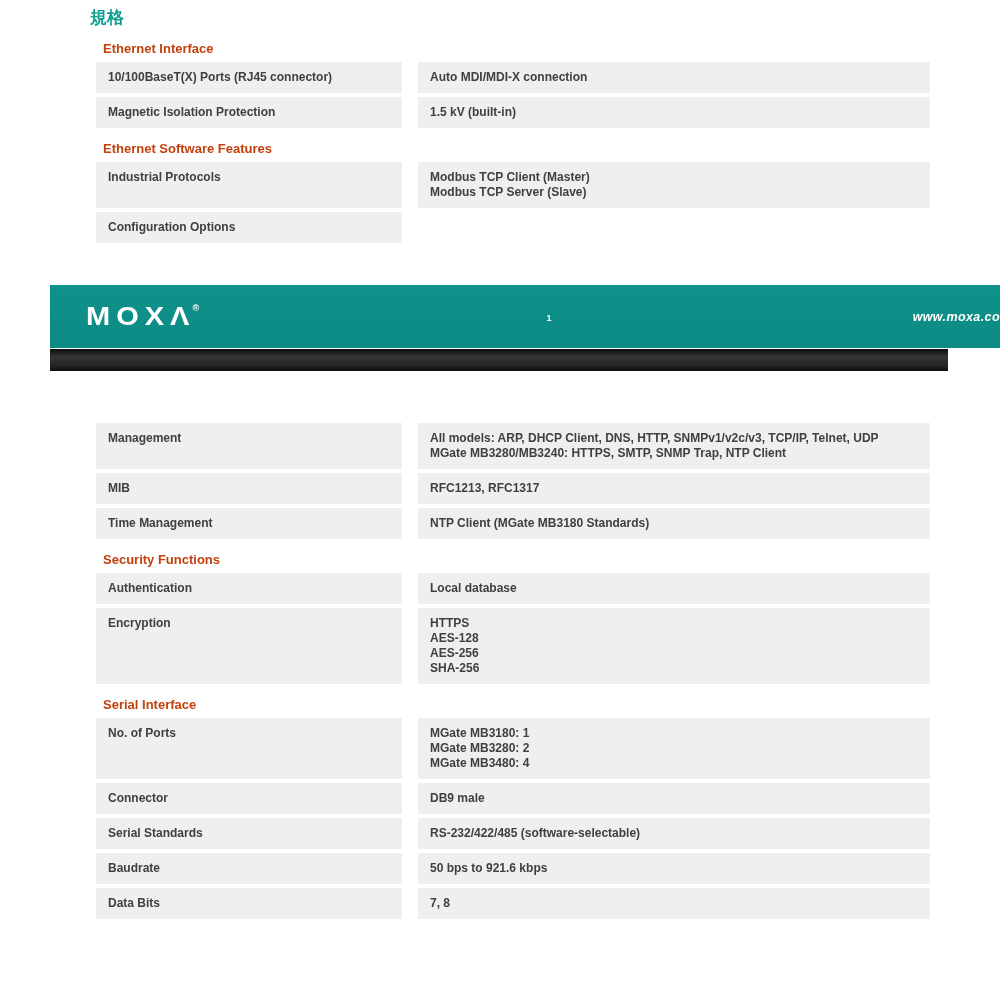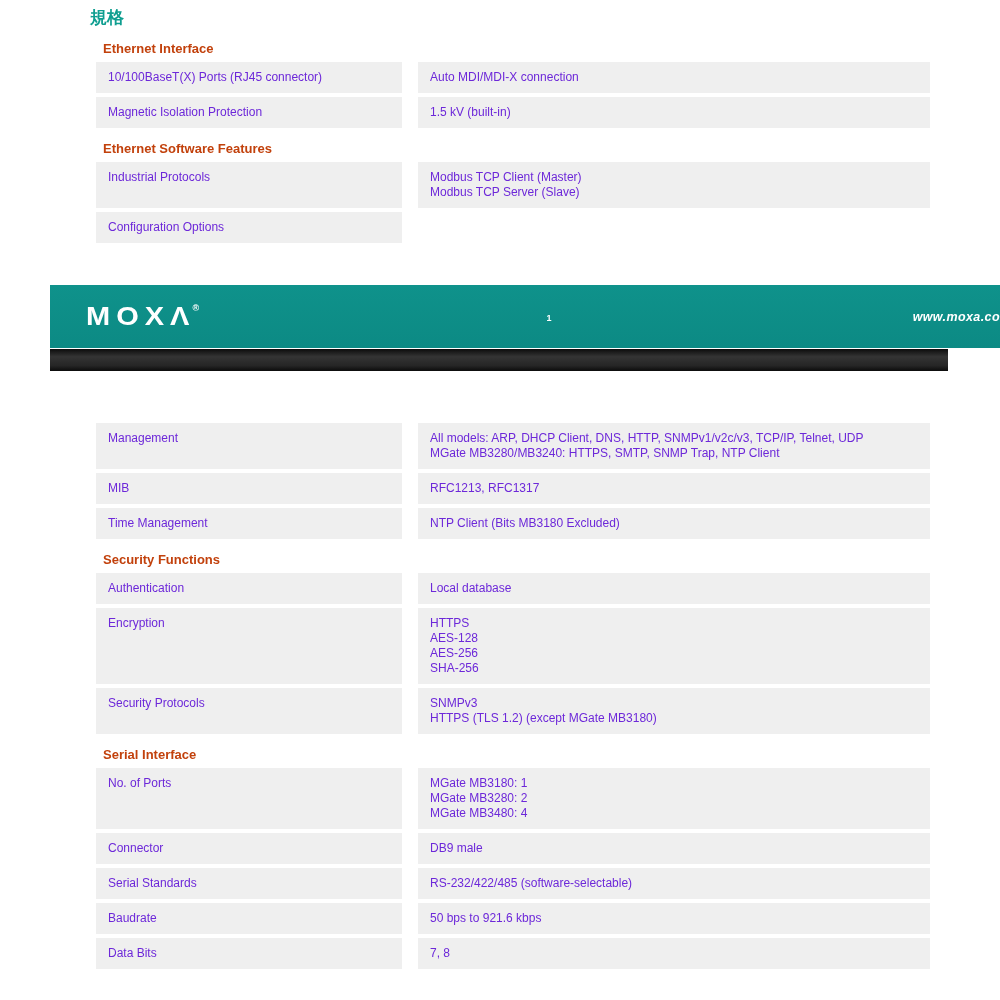--- a/index.html
+++ b/index.html
@@ -29,21 +29,22 @@
     font-weight: bold;
     color: #c2410c;
   }
 
   .row { display: flex; gap: 16px; margin-bottom: 4px; align-items: stretch; }
   .cell {
     background: #efefef;
     padding: 8px 12px;
     font-size: 12px;
     line-height: 15px;
-    color: #6d28d9;
+    color: #404040;
+    font-weight: bold;
   }
   .cell.label { width: 306px; flex: none; }
   .cell.value { flex: 1; white-space: pre-line; }
 
   .banner {
     position: relative;
     margin: 42px 0 0 -46px;
     width: 998px;
     height: 63px;
     background: linear-gradient(180deg, #0f928b 0%, #0c8a84 100%);
@@ -138,39 +139,34 @@
         <div class="cell label">Management</div>
         <div class="cell value">All models: ARP, DHCP Client, DNS, HTTP, SNMPv1/v2c/v3, TCP/IP, Telnet, UDP
 MGate MB3280/MB3240: HTTPS, SMTP, SNMP Trap, NTP Client</div>
       </div>
       <div class="row">
         <div class="cell label">MIB</div>
         <div class="cell value">RFC1213, RFC1317</div>
       </div>
       <div class="row">
         <div class="cell label">Time Management</div>
-        <div class="cell value">NTP Client (Bits MB3180 Excluded)</div>
+        <div class="cell value">NTP Client (MGate MB3180 Standards)</div>
       </div>
 
       <h2 class="block-heading">Security Functions</h2>
       <div class="row">
         <div class="cell label">Authentication</div>
         <div class="cell value">Local database</div>
       </div>
       <div class="row">
         <div class="cell label">Encryption</div>
         <div class="cell value">HTTPS
 AES-128
 AES-256
 SHA-256</div>
-      </div>
-      <div class="row">
-        <div class="cell label">Security Protocols</div>
-        <div class="cell value">SNMPv3
-HTTPS (TLS 1.2) (except MGate MB3180)</div>
       </div>
 
       <h2 class="block-heading">Serial Interface</h2>
       <div class="row">
         <div class="cell label">No. of Ports</div>
         <div class="cell value">MGate MB3180: 1
 MGate MB3280: 2
 MGate MB3480: 4</div>
       </div>
       <div class="row">

